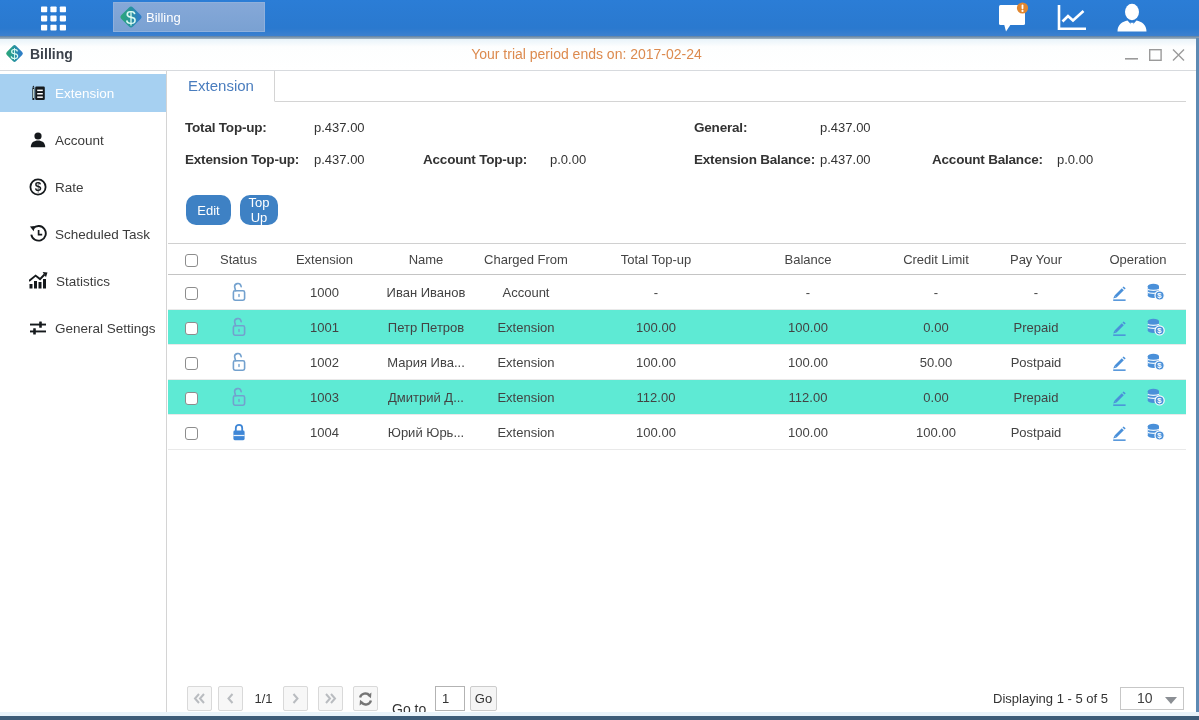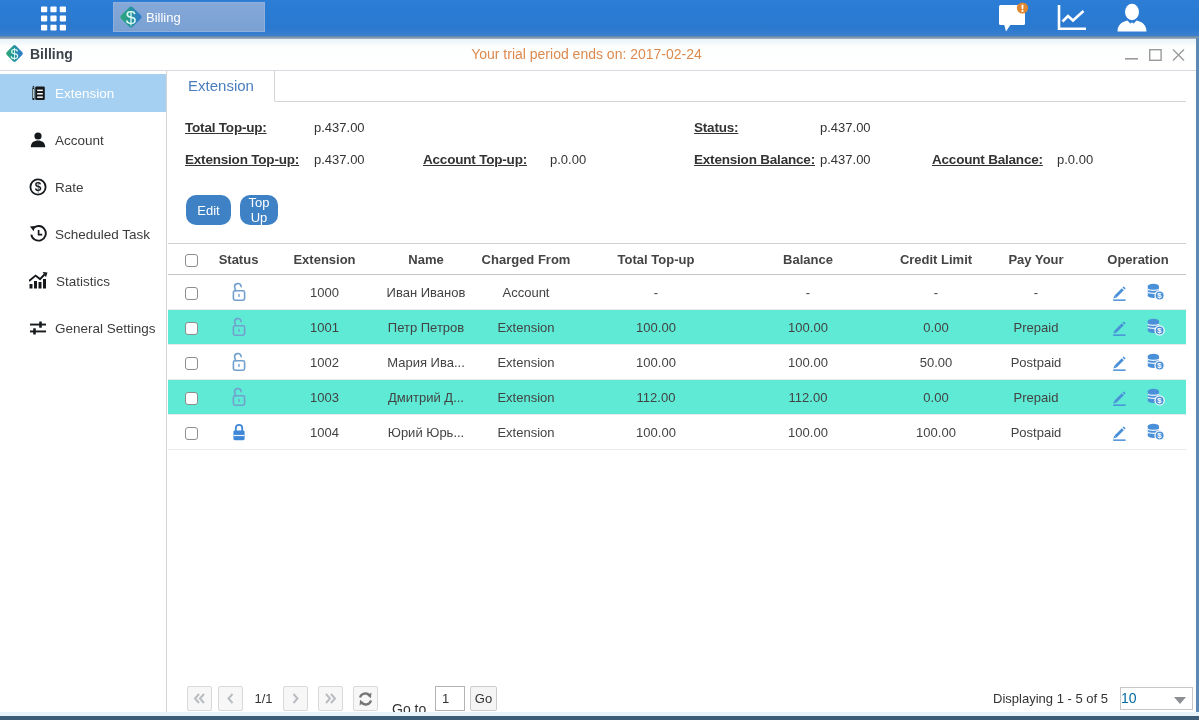--- a/index.html
+++ b/index.html
@@ -45,32 +45,32 @@
 #content { position:absolute; left:168px; top:71px; width:1028px; height:641px; }
 
 
 #tabstrip { position:absolute; left:0; top:0; width:1018px; height:31px;
   border-bottom:1px solid #d4d4d4; }
 #tabact { position:absolute; left:0; top:0; width:107px; height:31px;
   background:#fff; border-right:1px solid #d4d4d4; border-bottom:1px solid #fff;
   text-align:center; line-height:30px; font-size:15px; color:#4a7dbe; }
 
 
-.lbl { position:absolute; font-size:13.5px; font-weight:bold; color:#333; letter-spacing:-0.2px;text-decoration:underline; }
+.lbl { position:absolute; font-size:13.5px; font-weight:bold; color:#333; letter-spacing:-0.2px; }
 .val { position:absolute; font-size:13px; color:#333; }
 
 
 .bluebtn { position:absolute; top:124px; height:30px; background:#3e81c4;
   color:#fff; font-size:13px; font-family:"Liberation Sans",sans-serif;
   border:none; border-radius:10px; }
 
 
 #tbl { position:absolute; left:0; top:172px; width:1018px;
   border-collapse:collapse; table-layout:fixed; font-size:13px; color:#434343; }
-#tbl th { height:31px; font-weight:bold; color:#444; text-align:center;
+#tbl th { height:31px; font-weight:normal; color:#444; text-align:center;
   border-top:1px solid #d0d0d0; border-bottom:1px solid #c4c4c4;
   font-size:13px; }
 #tbl td { height:35px; text-align:center; border-bottom:1px solid #e9e9e9; }
 #tbl tr.alt td { background:#5eead4; }
 .cb { display:inline-block; width:13px; height:13px; border:1px solid #8d8d8d;
   border-radius:3px; background:#fff; vertical-align:middle; }
 .ops svg { vertical-align:middle; }
 .ops .gap { display:inline-block; width:18px; }
 
 
@@ -83,23 +83,23 @@
 #goto { position:absolute; top:626px; left:224px; font-size:14px; color:#333;
   line-height:25px;text-align:right; }
 #gotoinput { position:absolute; top:615px; left:267px; width:30px; height:25px;
   border:1px solid #b3b3b3; font-size:13px; color:#333; padding-left:6px;
   line-height:23px; background:#fff; }
 #gobtn { position:absolute; top:615px; left:302px; width:27px; height:25px;
   background:#f5f5f5; border:1px solid #ccc; border-radius:2px; font-size:13px;
   color:#333; text-align:center; line-height:23px; }
 #disp { position:absolute; top:615px; left:600px; width:340px; text-align:right;
   font-size:13px; color:#333; line-height:25px; }
-#psize { position:absolute; top:616px; left:952px; width:73px; height:23px;
-  border:1px solid #c7c7c7; background:#fff; font-size:14px; color:#0369a1;
-  line-height:21px; padding-left:0; }
+#psize { position:absolute; top:616px; left:952px; width:64px; height:23px;
+  border:1px solid #c7c7c7; background:#fff; font-size:14px; color:#404040;
+  line-height:21px; padding-left:16px; }
 #psize .tri { position:absolute; right:6px; top:9px; width:0; height:0;
   border-left:6px solid transparent; border-right:6px solid transparent;
   border-top:7px solid #8b8f94; }
 
 
 #redge { position:absolute; right:0; top:38px; width:3px; height:678px;
   background:#5d8ab3; }
 #bstrip1 { position:absolute; left:0; top:712px; width:1199px; height:4px;
   background:#e9f3fa; }
 #bstrip2 { position:absolute; left:0; top:716px; width:1199px; height:4px;
@@ -250,21 +250,21 @@
       </div>
 </div>
 
 <div id="content">
   <div id="tabstrip">
         <div id="tabact">Extension</div>
       </div>
 
   <span class="lbl" style="left:17px;top:49px">Total Top-up:</span>
   <span class="val" style="left:146px;top:49px">p.437.00</span>
-  <span class="lbl" style="left:526px;top:49px">Status:</span>
+  <span class="lbl" style="left:526px;top:49px">General:</span>
   <span class="val" style="left:652px;top:49px">p.437.00</span>
 
   <span class="lbl" style="left:17px;top:81px">Extension Top-up:</span>
   <span class="val" style="left:146px;top:81px">p.437.00</span>
   <span class="lbl" style="left:255px;top:81px">Account Top-up:</span>
   <span class="val" style="left:382px;top:81px">p.0.00</span>
   <span class="lbl" style="left:526px;top:81px">Extension Balance:</span>
   <span class="val" style="left:652px;top:81px">p.437.00</span>
   <span class="lbl" style="left:764px;top:81px">Account Balance:</span>
   <span class="val" style="left:889px;top:81px">p.0.00</span>

